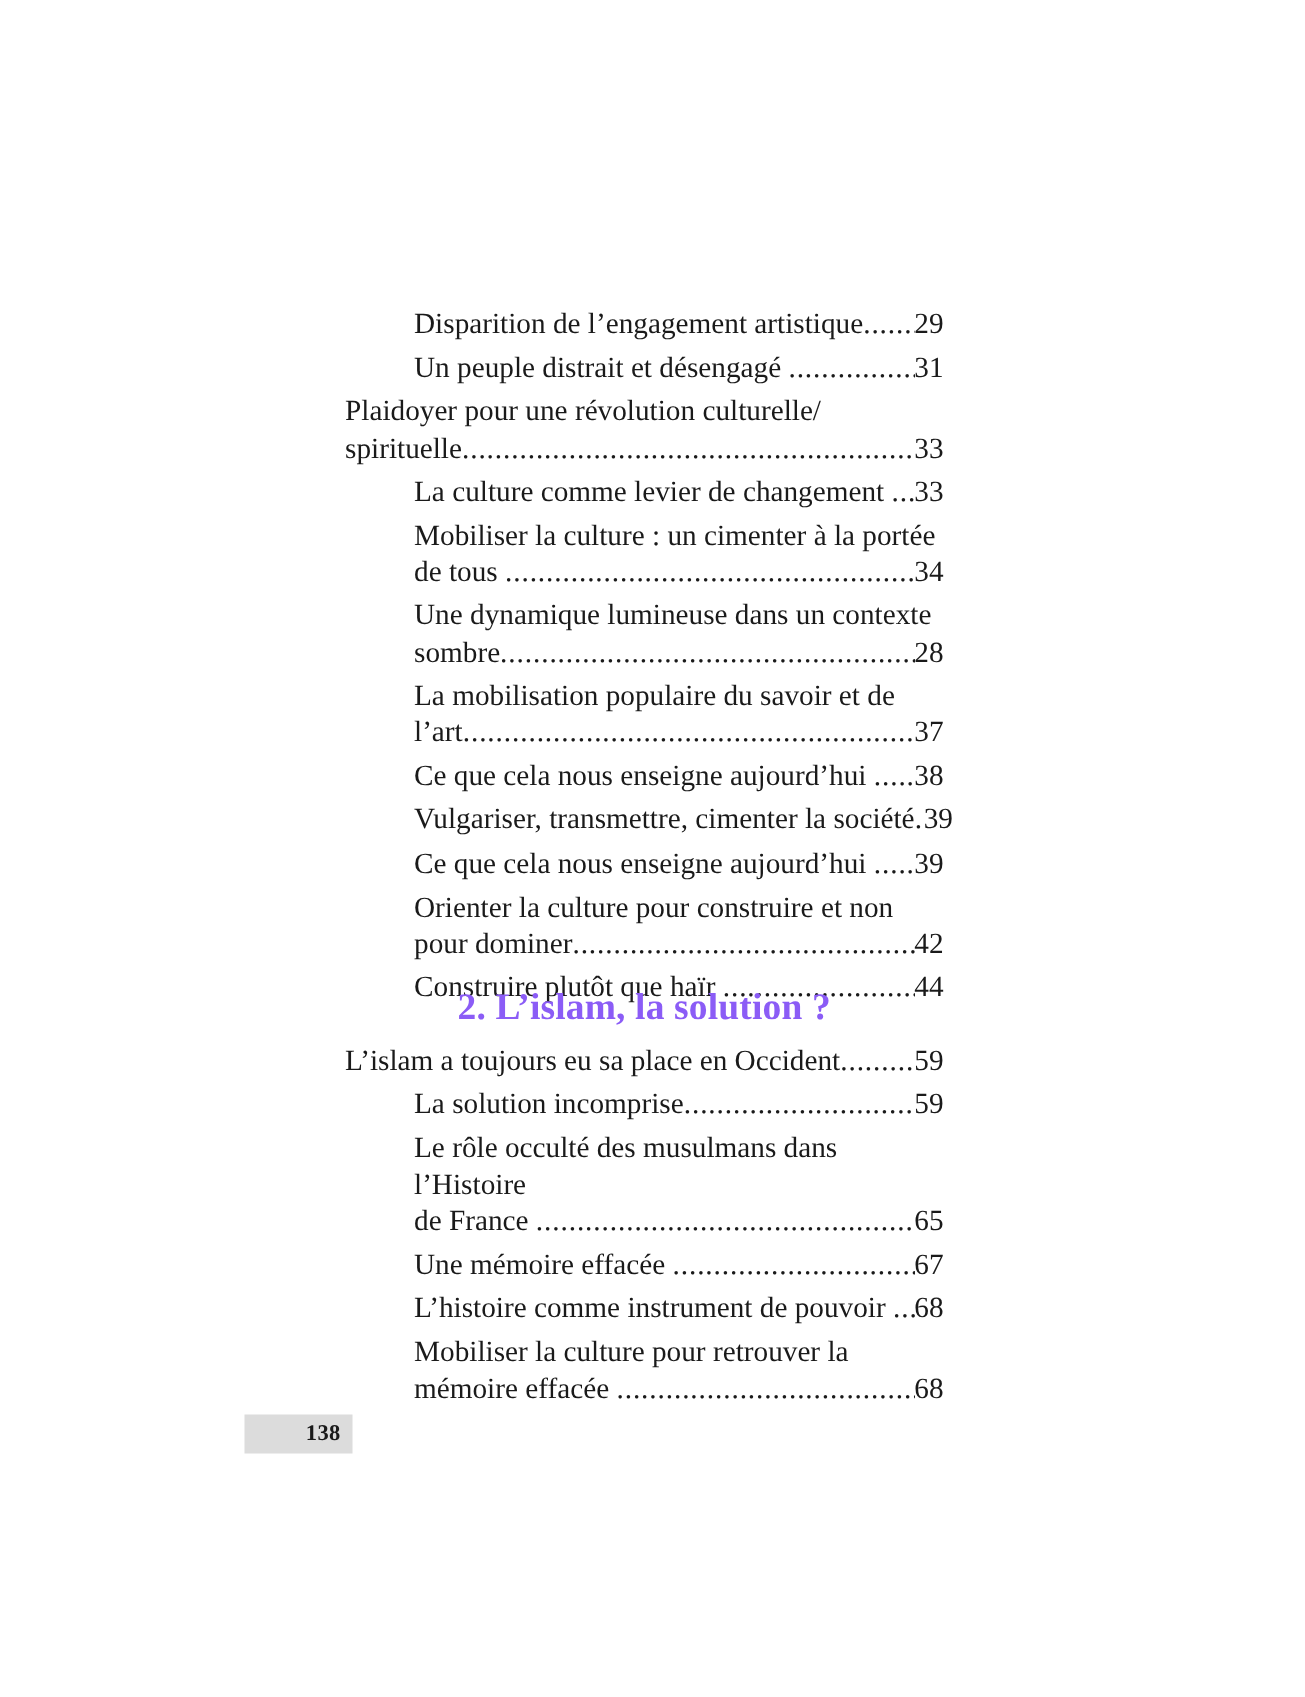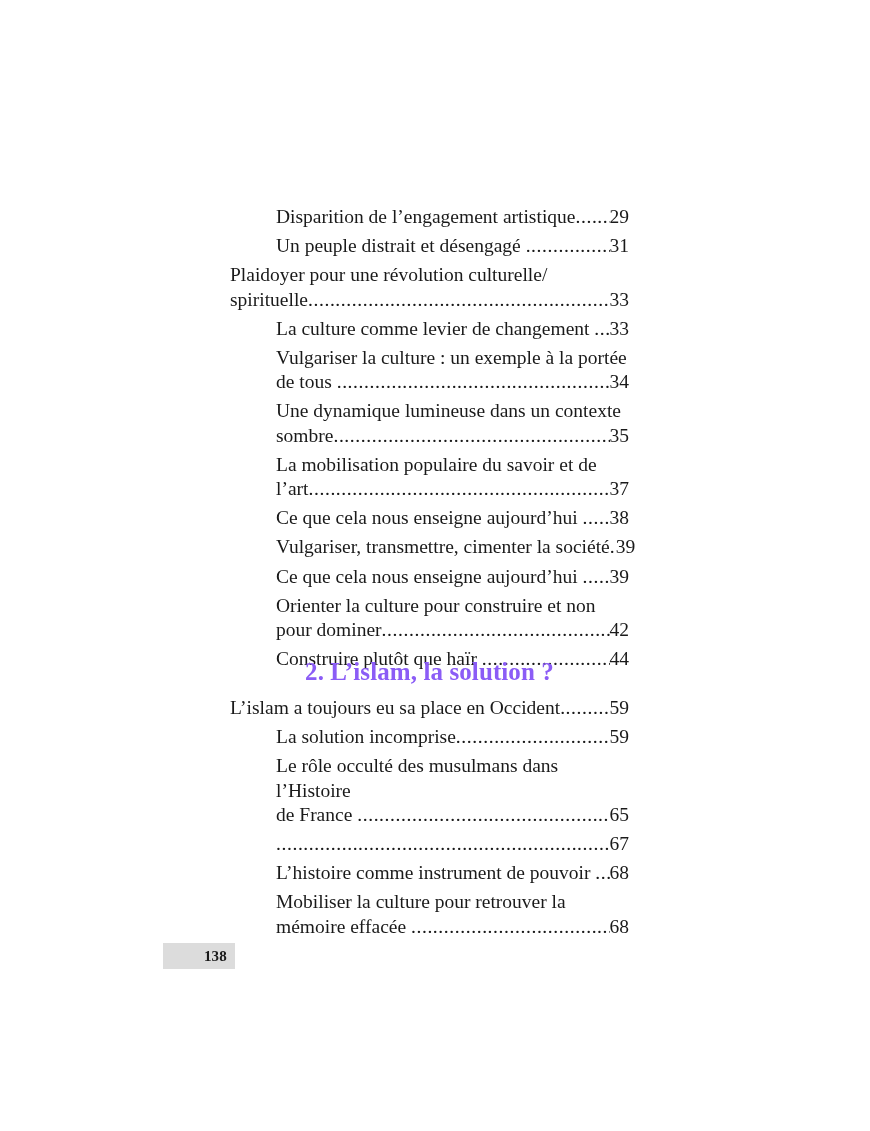--- a/index.html
+++ b/index.html
@@ -149,33 +149,33 @@
         </span>
       </div>
       <div class="entry lvl2">
         <span class="leaderline">
           <span class="lead-label">La culture comme levier de changement </span>
           <span class="dots">........................................................................................................................................................................................................</span>
           <span class="pg">33</span>
         </span>
       </div>
       <div class="entry lvl2">
-        <span class="wrapline">Vulgariser la culture : un exemple à la portée</span>
+        <span class="wrapline">Mobiliser la culture : un cimenter à la portée</span>
         <span class="leaderline">
           <span class="lead-label">de tous </span>
           <span class="dots">........................................................................................................................................................................................................</span>
           <span class="pg">34</span>
         </span>
       </div>
       <div class="entry lvl2">
         <span class="wrapline">Une dynamique lumineuse dans un contexte</span>
         <span class="leaderline">
           <span class="lead-label">sombre</span>
           <span class="dots">........................................................................................................................................................................................................</span>
-          <span class="pg">35</span>
+          <span class="pg">28</span>
         </span>
       </div>
       <div class="entry lvl2">
         <span class="wrapline">La mobilisation populaire du savoir et de</span>
         <span class="leaderline">
           <span class="lead-label">l’art</span>
           <span class="dots">........................................................................................................................................................................................................</span>
           <span class="pg">37</span>
         </span>
       </div>
@@ -237,20 +237,21 @@
       <div class="entry lvl2">
         <span class="wrapline">Le rôle occulté des musulmans dans l’Histoire</span>
         <span class="leaderline">
           <span class="lead-label">de France </span>
           <span class="dots">........................................................................................................................................................................................................</span>
           <span class="pg">65</span>
         </span>
       </div>
       <div class="entry lvl2">
         <span class="leaderline">
+          <span class="lead-label">Une mémoire effacée </span>
           <span class="dots">........................................................................................................................................................................................................</span>
           <span class="pg">67</span>
         </span>
       </div>
       <div class="entry lvl2">
         <span class="leaderline">
           <span class="lead-label">L’histoire comme instrument de pouvoir </span>
           <span class="dots">........................................................................................................................................................................................................</span>
           <span class="pg">68</span>
         </span>

